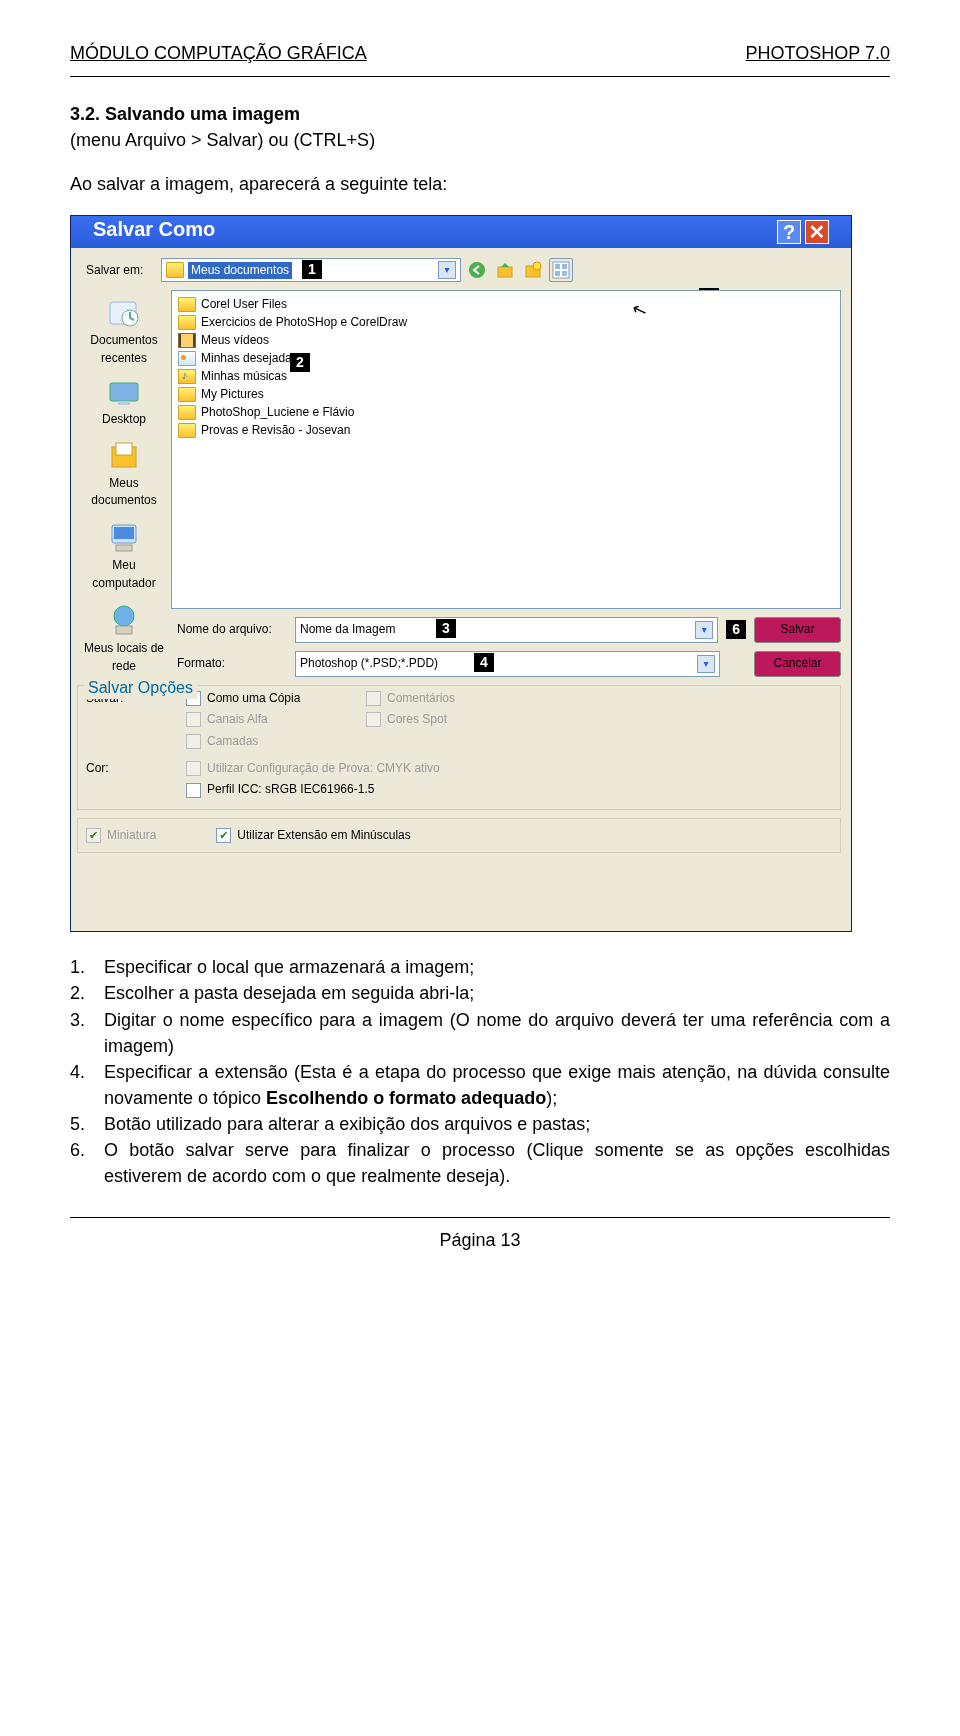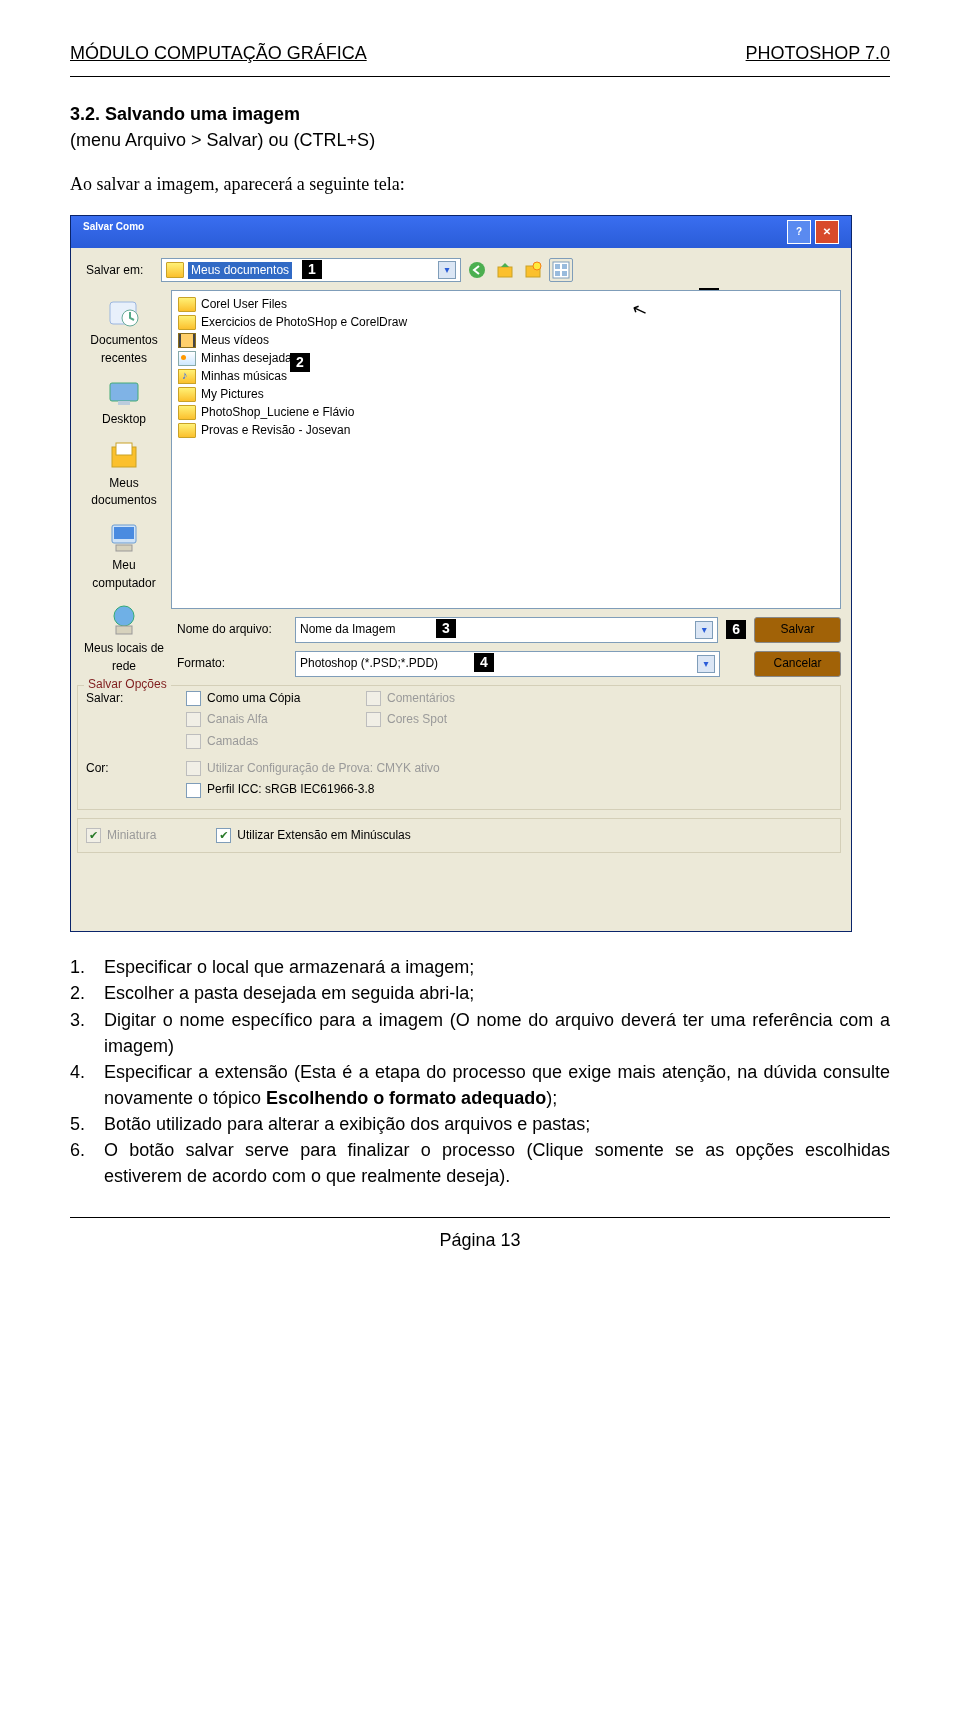--- a/index.html
+++ b/index.html
@@ -50,24 +50,24 @@
     background: #ece9d8;
     border: 1px solid #0a246a;
     font-family: Tahoma, Arial, sans-serif;
     font-size: 12px;
     color: #000;
   }
   .titlebar {
     background: linear-gradient(to bottom, #3a6ef0, #2a5cd8);
     color: #fff;
     display: flex;
-    align-items: flex-start;
-    padding: 4px 12px;
+    align-items: flex-end;
+    padding: 4px 22px;
     font-weight: bold;
-    font-size: 10px;
+    font-size: 20px;
     height: 24px;
   }
   .titlebar .title-txt { flex: 1; }
   .titlebar .win-btn {
     width: 22px; height: 22px;
     background: #d84a2b;
     border: 1px solid #fff;
     margin-left: 4px;
     display: flex; align-items: center; justify-content: center;
     color: #fff;
@@ -209,38 +209,38 @@
     width: 16px; height: 16px;
     background: #dbe6f5;
     border: 1px solid #7f9db9;
     display: flex; align-items: center; justify-content: center;
     font-size: 10px;
     color: #2a5cd8;
   }
   .btn {
     width: 85px;
     height: 24px;
-    background: #a16207;
+    background: #be185d;
     border: 1px solid #888;
     border-radius: 3px;
     display: flex; align-items: center; justify-content: center;
   }
   .options-fieldset {
     margin: 4px 10px 8px 6px;
     border: 1px solid #d4cfb8;
     padding: 4px 8px 10px 8px;
     position: relative;
   }
   .options-fieldset .legend {
     position: absolute;
     top: -10px; left: 6px;
     background: #ece9d8;
     padding: 0 4px;
-    color: #7f1d1d;
-    font-size: 12px;
+    color: #0369a1;
+    font-size: 16px;
   }
   .opt-grid {
     display: grid;
     grid-template-columns: 100px 180px 180px;
     row-gap: 4px;
     align-items: center;
     font-size: 12px;
   }
   .chk { display:inline-flex; align-items:center; gap:6px; }
   .chk .box { width:13px;height:13px;border:1px solid #7f9db9;background:#fff;display:inline-flex;align-items:center;justify-content:center;font-size:11px;color:#2a7a2a;}
@@ -287,21 +287,21 @@
   <div class="header-line">
     <span><span class="underline-header">MÓDULO COMPUTAÇÃO GRÁFICA</span></span>
     <span class="underline-header">PHOTOSHOP 7.0</span>
   </div>
   <hr class="hr-thin">
 
   <div class="section-title">
     <b>3.2. Salvando uma imagem</b>
   </div>
   <div>(menu Arquivo &gt; Salvar) ou (CTRL+S)</div>
-  <div style="margin-top:18px;font-family:Liberation Serif, serif;">Ao salvar a imagem, aparecerá a seguinte tela:</div>
+  <div style="margin-top:18px;">Ao salvar a imagem, aparecerá a seguinte tela:</div>
 
   <div class="dialog">
     <div class="titlebar">
       <span class="title-txt">Salvar Como</span>
       <span class="win-help">?</span>
       <span class="win-btn">✕</span>
     </div>
 
     <div class="save-row">
       <span class="save-label">Salvar em:</span>
@@ -483,21 +483,21 @@
       <div style="height:10px"></div>
       <div class="opt-grid">
         <span>Cor:</span>
         <span class="chk disabled" style="grid-column:2/4">
             <span class="box"></span>
             <span>Utilizar Configuração de Prova: CMYK ativo</span>
           </span>
         <span></span>
         <span class="chk" style="grid-column:2/4">
             <span class="box"></span>
-            <span>Perfil ICC: sRGB IEC61966-3.8</span>
+            <span>Perfil ICC: sRGB IEC61966-1.5</span>
           </span>
       </div>
     </div>
 
     <div class="lower-fieldset">
       <span class="chk disabled">
           <span class="box">✔</span>
           <span>Miniatura</span>
         </span>
       <span class="chk">

